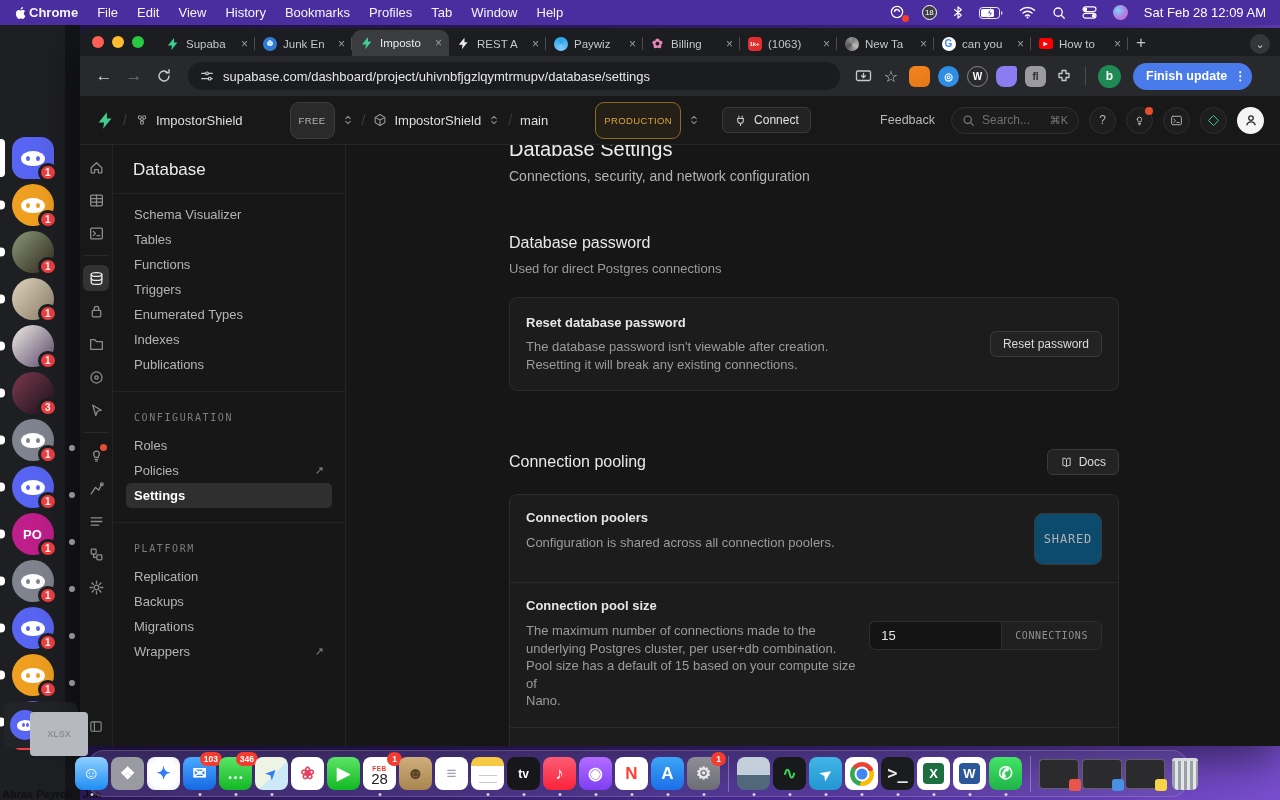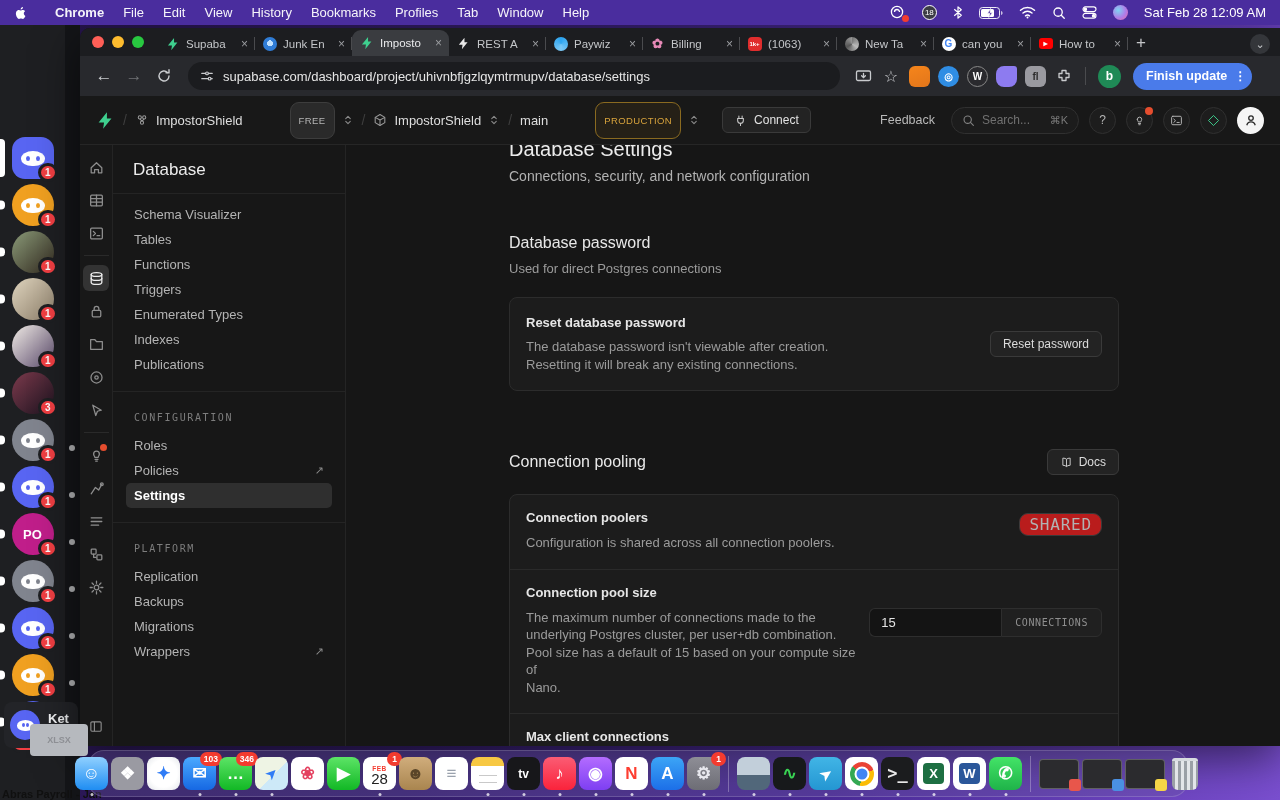--- a/index.html
+++ b/index.html
@@ -4,21 +4,21 @@
 <style>
   * { margin:0; padding:0; box-sizing:border-box; }
   html,body { background:#000; }
   body { font-family:"Liberation Sans", sans-serif; }
   .screen { position:relative; width:1280px; height:800px; overflow:hidden;
     background:linear-gradient(105deg,#241347 0%,#331d69 40%,#4b2b98 70%,#7a4fd0 100%); }
 
   
   .menubar { position:absolute; top:0; left:0; width:1280px; height:25px; z-index:40;
     background:#4a2d9e; display:flex; align-items:center; padding:0 14px; color:#fff; font-size:13px; }
-  .mb-left { display:flex; align-items:center; gap:27px; }
+  .mb-left { display:flex; align-items:center; gap:1px; }
   .mb-item { cursor:default; opacity:.95; }
   .mb-item.bold { font-weight:700; }
   .mb-right { margin-left:auto; display:flex; align-items:center; gap:16px; }
   .st-ic { display:flex; align-items:center; justify-content:center; position:relative; }
   .st-ic svg { display:block; }
   .clock { font-size:13px; white-space:nowrap; }
   .badge18 { width:15px; height:15px; border-radius:50%; background:#3c3c46; border:1.3px solid #fff;
     color:#fff; font-size:8px; display:flex; align-items:center; justify-content:center; }
   .red-mini { position:absolute; right:-3px; bottom:-2px; width:7px; height:7px; border-radius:50%; background:#f43c2f; }
   .siri { width:15px; height:15px; border-radius:50%; background:radial-gradient(circle at 35% 35%,#7fd4f2,#b07ce8 55%,#e86ca0); }
@@ -136,22 +136,22 @@
   .btn { background:#232323; border:1px solid #3a3a3a; border-radius:6px; color:#dcdcdc; font-size:12px;
     height:26px; display:flex; align-items:center; justify-content:center; padding:0 12px; white-space:nowrap; }
   .pool-head { margin-top:58px; display:flex; align-items:center; justify-content:space-between; }
   .docs-btn { display:flex; align-items:center; gap:6px; }
   .card2 { margin-top:19px; }
   .pool-row { padding:15px 16px 17px; display:flex; }
   .pool-row + .pool-row { border-top:1px solid #2a2a2a; }
   .pr-left { width:352px; }
   .pr-desc { margin-top:9px; }
   .pr-right { margin-left:auto; display:flex; align-items:flex-start; }
-  .shared-badge { font-family:"DejaVu Sans Mono",monospace; font-size:16px; letter-spacing:.8px; color:#b2b2b2;
-    background:#b91c1c; border:1px solid #3a3a3a; border-radius:9px; padding:1px 9px; margin-top:3px; }
+  .shared-badge { font-family:"DejaVu Sans Mono",monospace; font-size:12px; letter-spacing:.8px; color:#b2b2b2;
+    background:#0c4a6e; border:1px solid #3a3a3a; border-radius:9px; padding:18px 9px; margin-top:3px; }
   .ip-group { display:flex; height:29px; margin-top:23px; }
   .ip-val { width:132px; background:#141414; border:1px solid #2e2e2e; border-right:none; border-radius:6px 0 0 6px;
     display:flex; align-items:center; padding:0 11px; color:#e4e4e4; font-size:13px; }
   .ip-suffix { background:#202020; border:1px solid #2e2e2e; border-radius:0 6px 6px 0; display:flex; align-items:center;
     padding:0 13px; color:#8f8f8f; font-family:"DejaVu Sans Mono",monospace; font-size:10px; letter-spacing:.6px; }
 
   
   .dock { position:absolute; left:88px; bottom:3px; width:1100px; height:47px; z-index:30;
     background:rgba(110,90,165,.32); border:1px solid rgba(255,255,255,.16); border-radius:16px;
     display:flex; align-items:center; justify-content:center; gap:3px; padding:0 6px; }
@@ -171,21 +171,21 @@
   .dk-chrome .wheel { width:24px; height:24px; border-radius:50%; position:relative;
     background:conic-gradient(from -50deg,#ea4335 0 120deg,#fbbc05 120deg 240deg,#34a853 240deg 360deg); }
   .dk-chrome .wheel::after { content:""; position:absolute; left:50%; top:50%; transform:translate(-50%,-50%);
     width:11px; height:11px; border-radius:50%; background:#4285f4; border:2px solid #fff; }
   .dk-tile { background:#fff; }
   .dk-tile .sq { width:21px; height:21px; border-radius:4px; color:#fff; font-size:13px; font-weight:700; display:flex; align-items:center; justify-content:center; }
   .dk-win { width:40px; height:30px; background:#2b2b2e; border:1px solid rgba(255,255,255,.25); border-radius:4px; position:relative; }
   .dk-win .sub { position:absolute; right:-3px; bottom:-3px; width:12px; height:12px; border-radius:3px; }
   .dk-trash { width:26px; height:32px; border-radius:3px 3px 6px 6px; border-top:3px solid #d7dbdf;
     background:repeating-linear-gradient(90deg,#9aa0a6 0 3px,#e3e6e9 3px 6px); }
-  .desk-file { position:absolute; left:30px; bottom:44px; width:58px; height:32px; background:#b6b9be; border-radius:4px;
+  .desk-file { position:absolute; left:30px; bottom:44px; width:58px; height:44px; background:#b6b9be; border-radius:4px;
     z-index:25; display:flex; align-items:center; justify-content:center; color:#8d8f94; font-size:9px; font-weight:700; }
   .desk-label { position:absolute; left:2px; bottom:0px; z-index:26; color:#101010; font-size:11px; font-weight:600; }
 </style>
 </head>
 <body>
 
 <div class="screen">
 
   <div class="menubar">
     <div class="mb-left">

